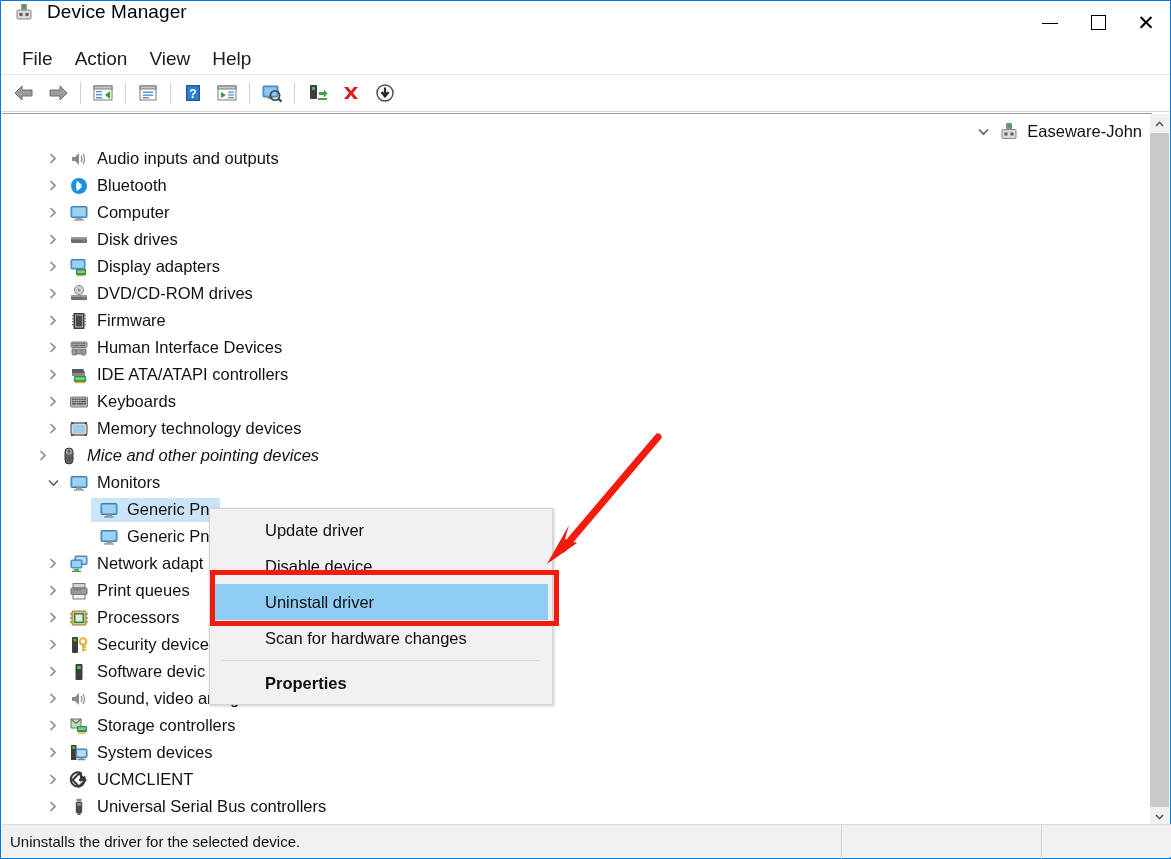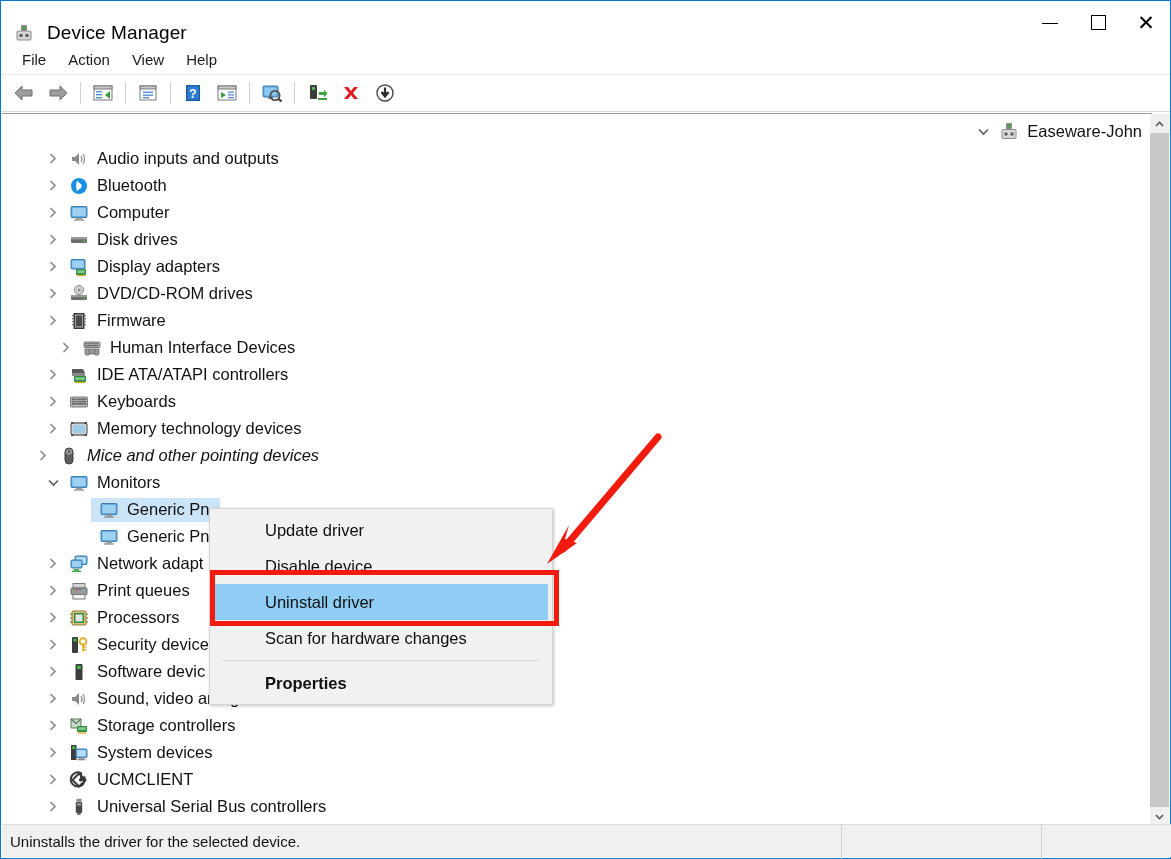--- a/index.html
+++ b/index.html
@@ -18,21 +18,21 @@
     border: 1px solid #0078d7;
     background: #ffffff;
   }
 
   
   .titlebar {
     position: relative;
     height: 43px;
     background: #ffffff;
     display: flex;
-    align-items: flex-end;
+    align-items: flex-start;
     user-select: none;
   }
   .title-icon {
     margin-left: 12px;
     width: 22px; height: 22px;
     display: flex; align-items: center; justify-content: center;
   }
   .title-text {
     margin-left: 12px;
     font-size: 19px;
@@ -61,21 +61,21 @@
   
   .menubar {
     height: 31px;
     background: #ffffff;
     display: flex;
     align-items: center;
     padding-left: 10px;
     border-bottom: 1px solid #e8e8e8;
   }
   .menu-item {
-    font-size: 15px;
+    font-size: 19px;
     color: #1b1b1b;
     padding: 3px 11px;
     cursor: default;
   }
 
   
   .toolbar {
     height: 37px;
     background: #ffffff;
     display: flex;
@@ -486,21 +486,21 @@
                 <rect x="3" y="13" width="2" height="1.3" fill="#777"></rect>
                 <rect x="15" y="4" width="2" height="1.3" fill="#777"></rect>
                 <rect x="15" y="7" width="2" height="1.3" fill="#777"></rect>
                 <rect x="15" y="10" width="2" height="1.3" fill="#777"></rect>
                 <rect x="15" y="13" width="2" height="1.3" fill="#777"></rect>
               </svg>
             </div>
             <div class="tlabel">Firmware</div>
           </div>
         </div>
-        <div class="tree-row" style="padding-left: 56px;">
+        <div class="tree-row" style="padding-left: 43px;">
           <div class="chev">
             <svg width="8" height="11" viewBox="0 0 8 11">
               <path d="M2 1.5 L6 5.5 L2 9.5" fill="none" stroke="#8c8c8c" stroke-width="1.7" stroke-linecap="round"></path>
             </svg>
           </div>
           <div class="tlabel-wrap">
             <div class="ticon" style="margin-left: 8px;">
               <svg width="20" height="20" viewBox="0 0 20 20">
                 <rect x="2" y="4" width="16" height="5.5" rx="1" fill="#b0b0b0" stroke="#7a7a7a"></rect>
                 <rect x="3.2" y="5" width="1.6" height="1.3" fill="#6a6a6a"></rect>

